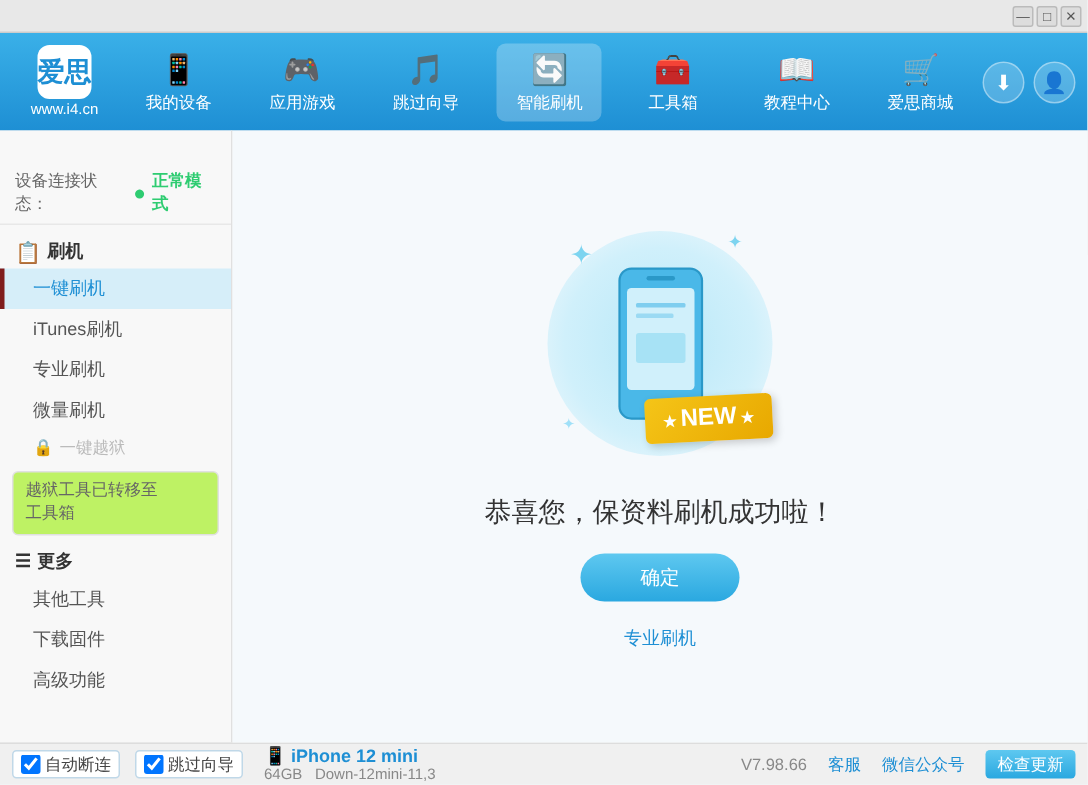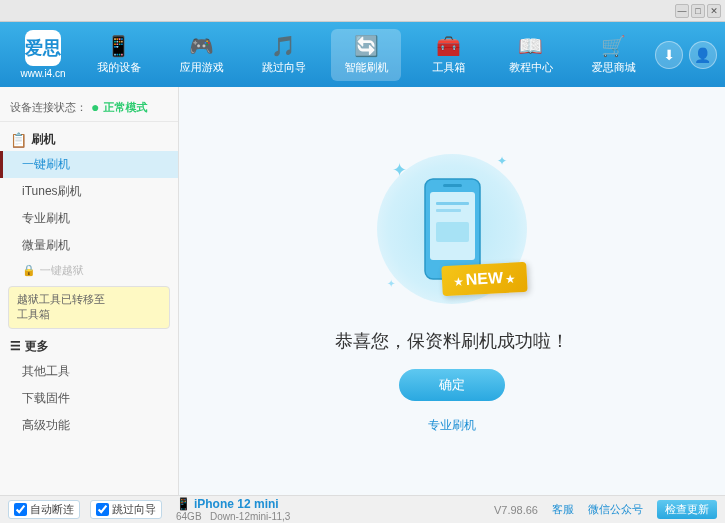--- a/index.html
+++ b/index.html
@@ -67,26 +67,26 @@
     }
 
     
     .main-layout {
       display: flex;
       height: calc(523px - 22px - 65px - 28px);
     }
 
     
     .sidebar {
-      width: 179px;
+      width: 155px;
       background: #f8f8f8;
       border-right: 1px solid #e0e0e0;
       overflow-y: auto;
       flex-shrink: 0;
-      padding-top: 6px;
+      padding-top: 20px;
     }
     .status-bar-top {
       padding: 6px 10px;
       font-size: 11px;
       color: #666;
       display: flex; align-items: center; gap: 4px;
       border-bottom: 1px solid #e8e8e8;
       margin-bottom: 4px;
     }
     .status-dot { color: #2ecc71; font-size: 14px; }
@@ -105,21 +105,21 @@
     }
     .sidebar-item.active {
       background: #d6eef9;
       color: #1e8fd4;
       border-left: 3px solid #7f1d1d;
       padding-left: 19px;
     }
 
     .sidebar-notice {
       margin: 4px 8px;
-      background: #fef9c3;
+      background: #bef264;
       border: 1px solid #e0e0e0;
       border-radius: 4px;
       padding: 5px 8px;
       font-size: 11px; color: #666; line-height: 1.4;
     }
 
     .sidebar-more-title {
       display: flex; align-items: center; gap: 4px;
       padding: 5px 10px 3px;
       font-size: 12px; color: #333; font-weight: bold;

